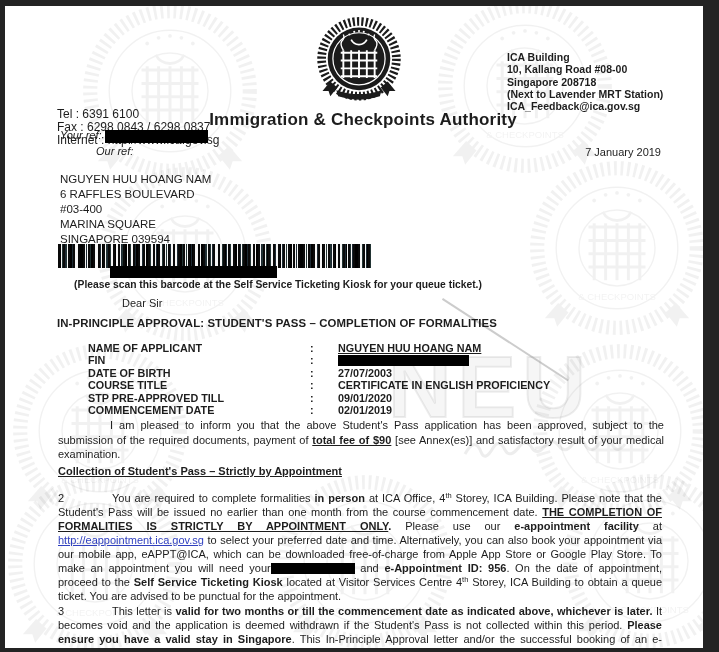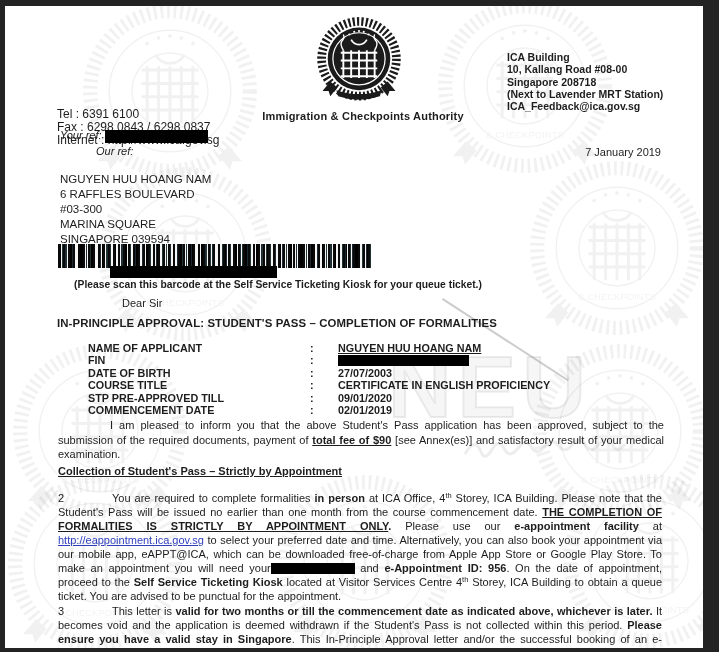--- a/index.html
+++ b/index.html
@@ -25,21 +25,21 @@
   }
   .wm-script{position:absolute;left:455px;top:418px;width:190px;height:50px;opacity:.10;pointer-events:none;}
   .scan-line{
     position:absolute;left:438px;top:292px;width:150px;height:1.5px;
     background:#9a9a9a;transform:rotate(33deg);transform-origin:left top;opacity:.5;
   }
   
   .contact{left:52px;top:62px;font-size:12px;font-weight:normal;line-height:13px;white-space:nowrap;margin-top:40px;}
   .logo{left:310px;top:5px;width:88px;height:100px;}
   .addr{left:502px;top:45px;font-size:10.5px;font-weight:bold;line-height:12.3px;white-space:nowrap;}
-  .orgtitle{left:18px;top:104px;width:680px;text-align:center;font-size:11px;font-weight:bold;letter-spacing:.2px;}
+  .orgtitle{left:18px;top:104px;width:680px;text-align:center;font-size:17px;font-weight:bold;letter-spacing:.2px;}
   
   .refline{font-size:11px;font-style:italic;}
   .yourref{left:55px;top:123px;}
   .ourref{left:55px;top:139px;margin-left:36px;}
   .redact{background:#000;position:absolute;}
   .ref-redact{left:100px;top:124px;width:103px;height:13px;}
   .dateline{right:42px;top:140px;font-size:11px;}
   
   .recipient{left:55px;top:166px;font-size:11.5px;line-height:14.9px;white-space:nowrap;}
   
@@ -177,21 +177,21 @@
   <div class="abs orgtitle">Immigration &amp; Checkpoints Authority</div>
 
   <div class="abs refline yourref">Your ref:</div>
   <div class="redact ref-redact"></div>
   <div class="abs refline ourref">Our ref:</div>
   <div class="abs dateline">7 January 2019</div>
 
   <div class="abs recipient">
     <div>NGUYEN HUU HOANG NAM</div>
     <div>6 RAFFLES BOULEVARD</div>
-    <div>#03-300</div>
+    <div>#03-400</div>
     <div>MARINA SQUARE</div>
     <div>SINGAPORE 039594</div>
   </div>
 
   <div class="abs barcode"></div>
   <div class="redact bc-redact"></div>
   <div class="abs caption">(Please scan this barcode at the Self Service Ticketing Kiosk for your queue ticket.)</div>
 
   <div class="abs salutation">Dear Sir</div>
   <div class="abs subject">IN-PRINCIPLE APPROVAL: STUDENT'S PASS – COMPLETION OF FORMALITIES</div>

